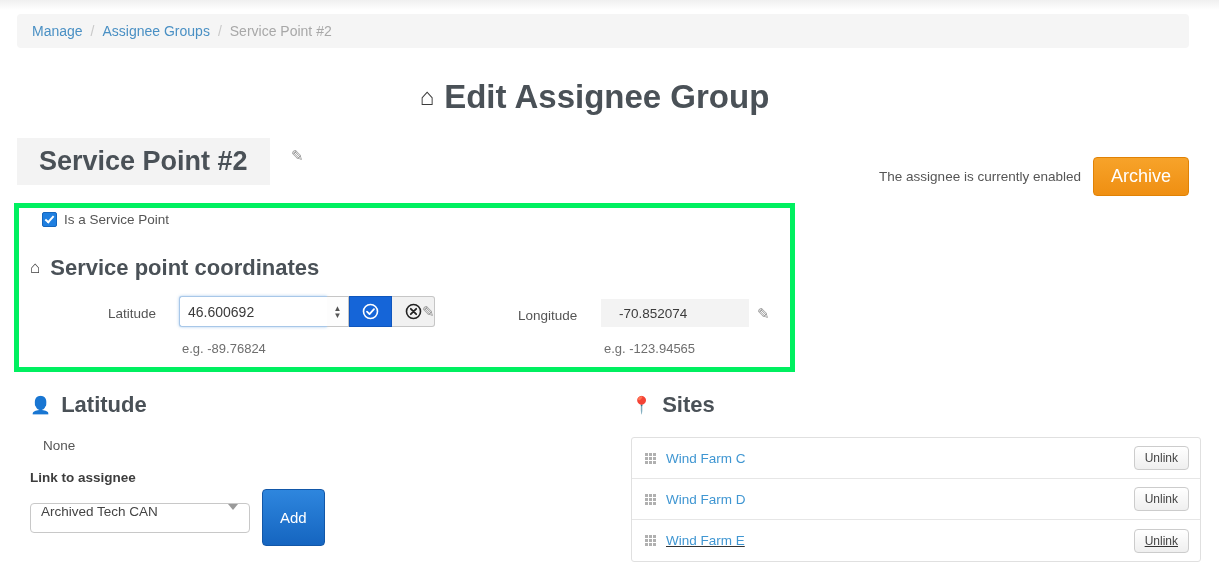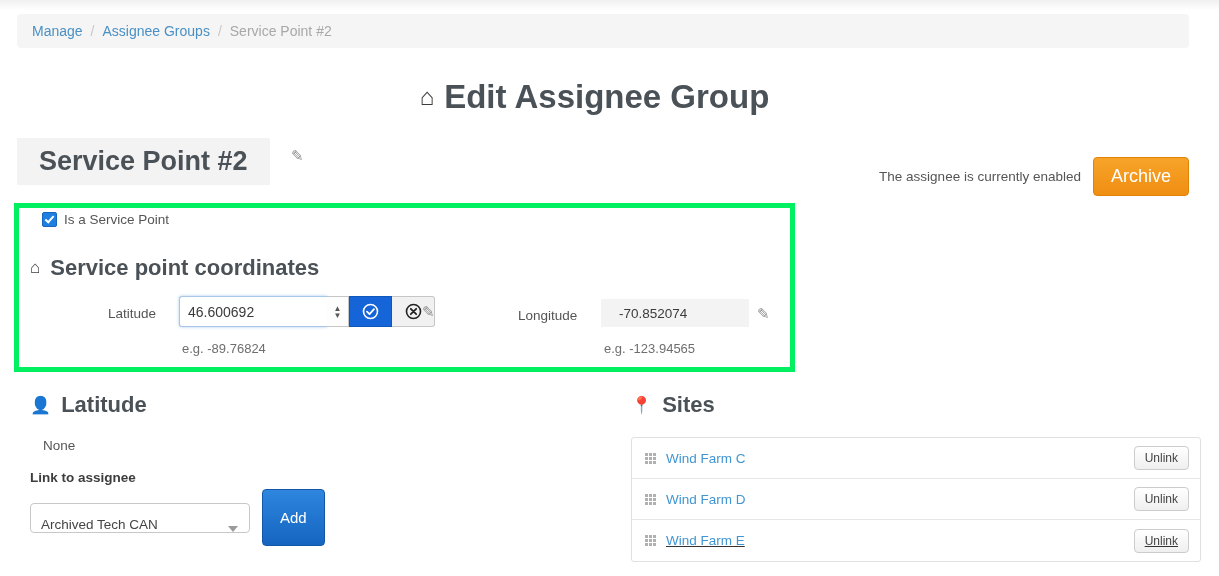--- a/index.html
+++ b/index.html
@@ -303,21 +303,21 @@
   }
   .sel {
     width: 220px;
     height: 30px;
     border: 1px solid #c8c8c8;
     border-radius: 4px;
     background: #ffffff;
     font-size: 13.5px;
     color: #444444;
     display: flex;
-    align-items: flex-end;
+    align-items: flex-start;
     padding: 0 10px;
     box-sizing: border-box;
     position: relative;
     cursor: pointer;
   }
   .caret {
     position: absolute;
     right: 11px;
     width: 0; height: 0;
     border-left: 5px solid transparent;

